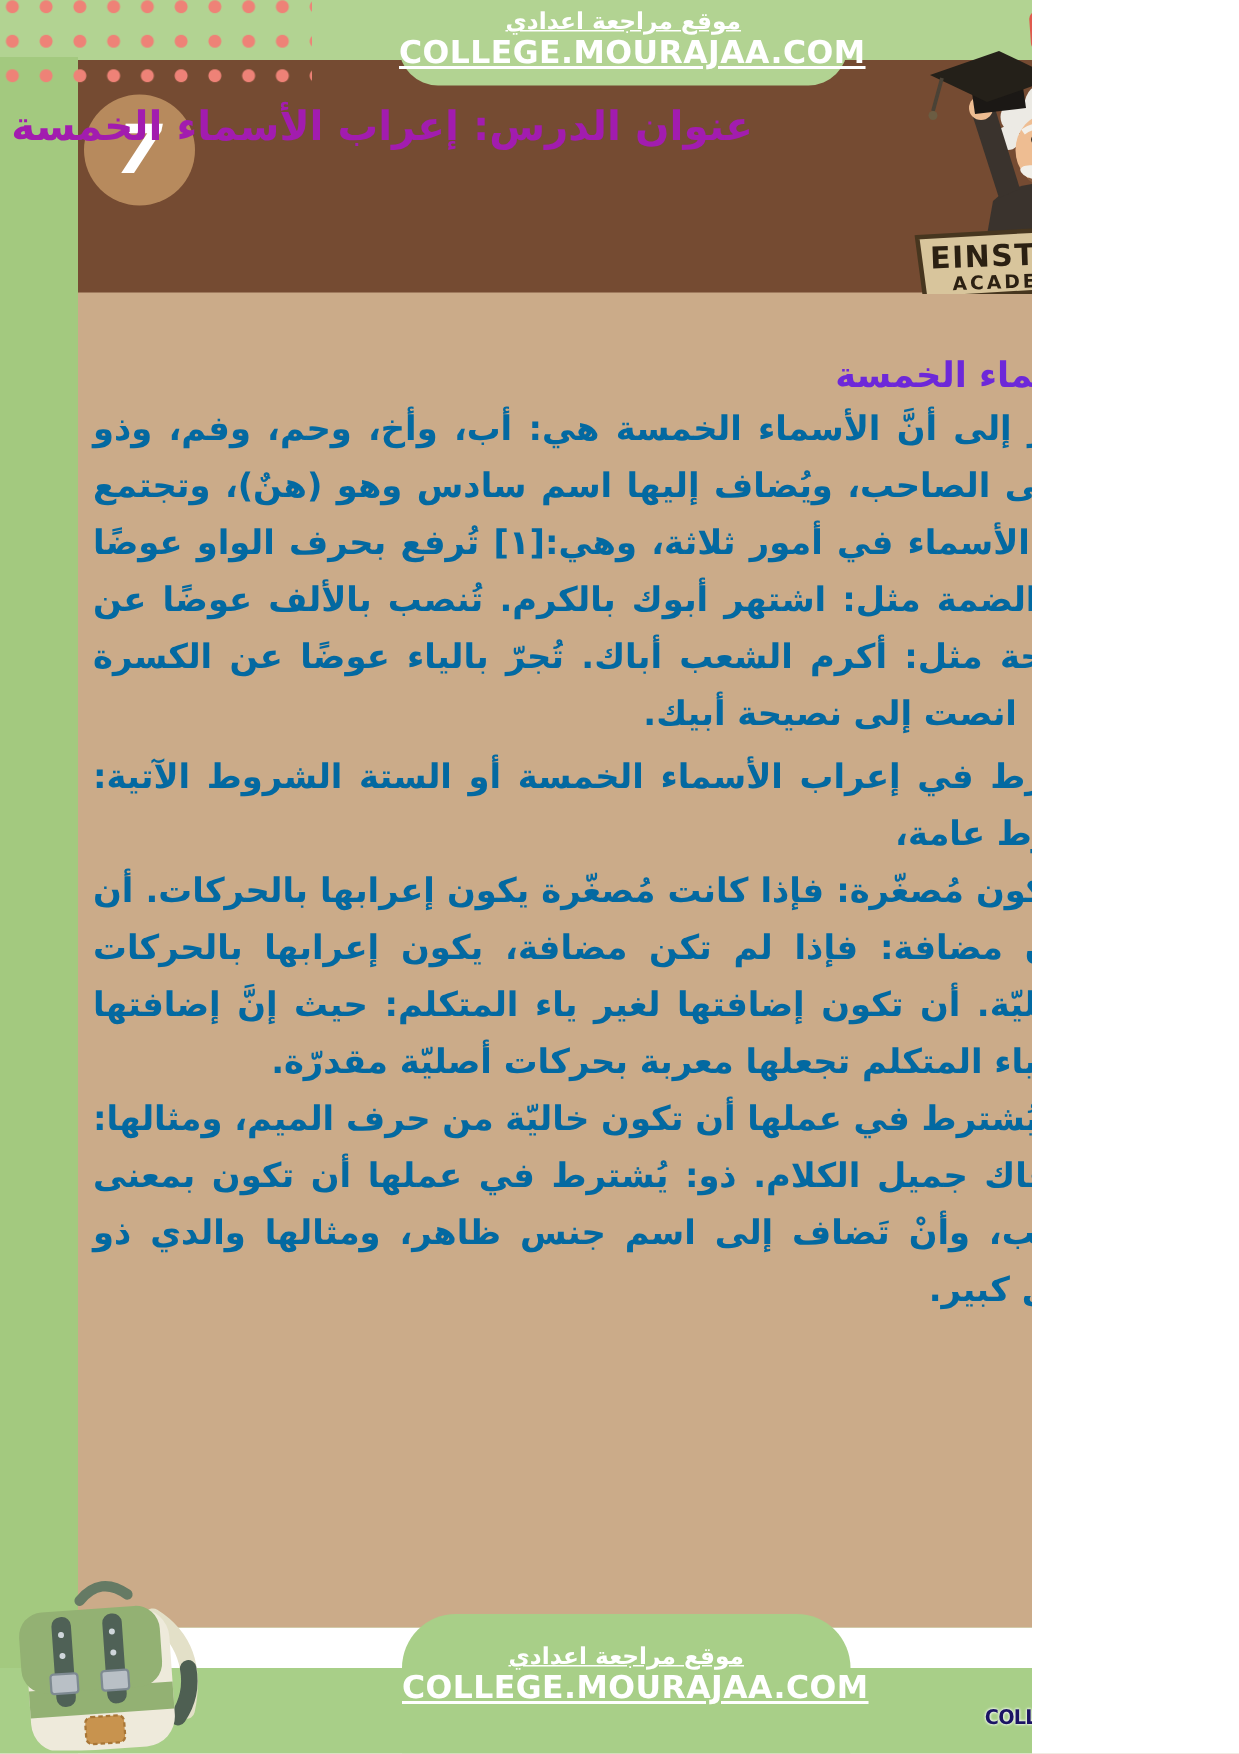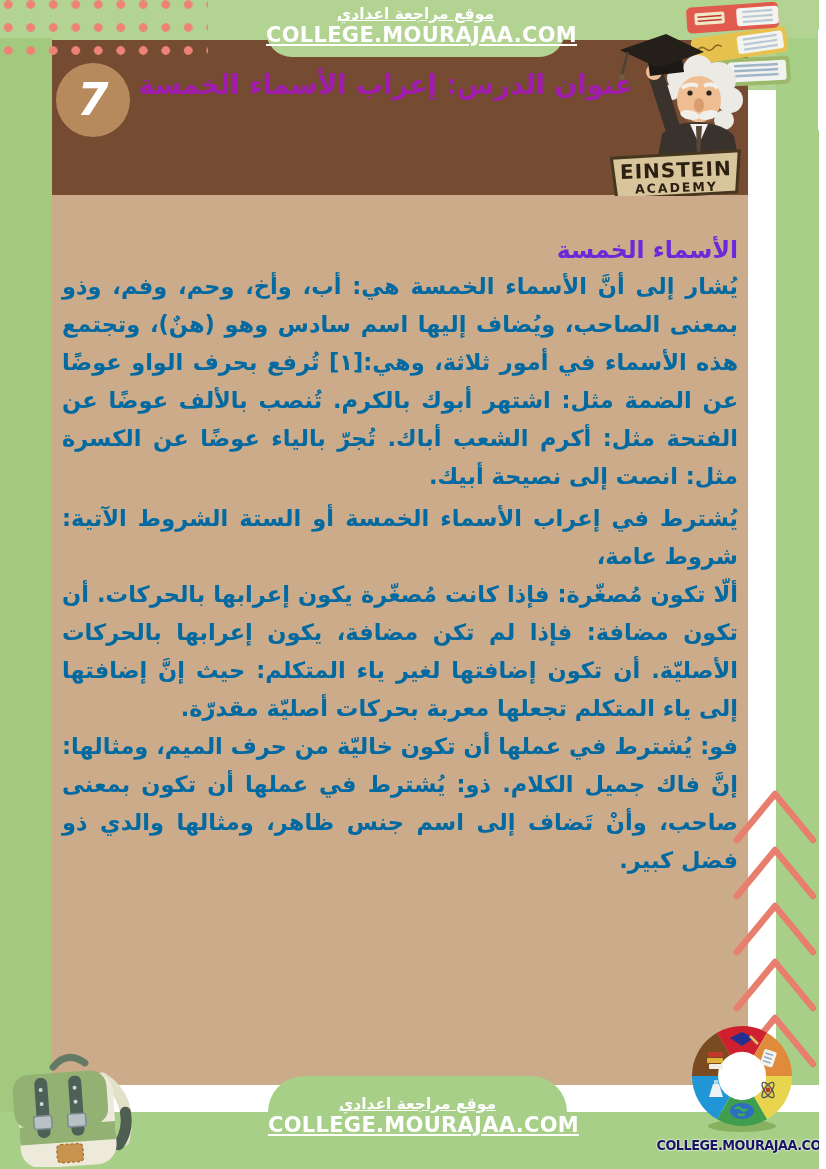--- a/index.html
+++ b/index.html
@@ -1,16 +1,16 @@
 <!DOCTYPE html>
 <html lang="ar"><head>
 <meta charset="utf-8">
 <style>
   html,body{margin:0;padding:0;background:#ffffff;}
-  .page{position:relative;width:819px;height:1169px;overflow:hidden;
+  .page{position:relative;width:688px;height:1169px;overflow:hidden;
         background:#b2d392;font-family:"DejaVu Sans",sans-serif;}
 
   
   .left-band{position:absolute;left:0;top:38px;width:52px;height:1131px;background:#a3c97f;}
   .right-band{position:absolute;left:776px;top:38px;width:50px;height:1131px;background:#a8cf88;}
   .bottom-band{position:absolute;left:0;top:1112px;width:826px;height:57px;background:#a8cf88;}
   .white-right{position:absolute;left:748px;top:90px;width:28px;height:1022px;background:#ffffff;}
   .white-corner{position:absolute;left:818px;top:30px;width:8px;height:100px;background:#ffffff;}
   .white-bottom{position:absolute;left:52px;top:1085px;width:774px;height:27px;background:#ffffff;}
 

